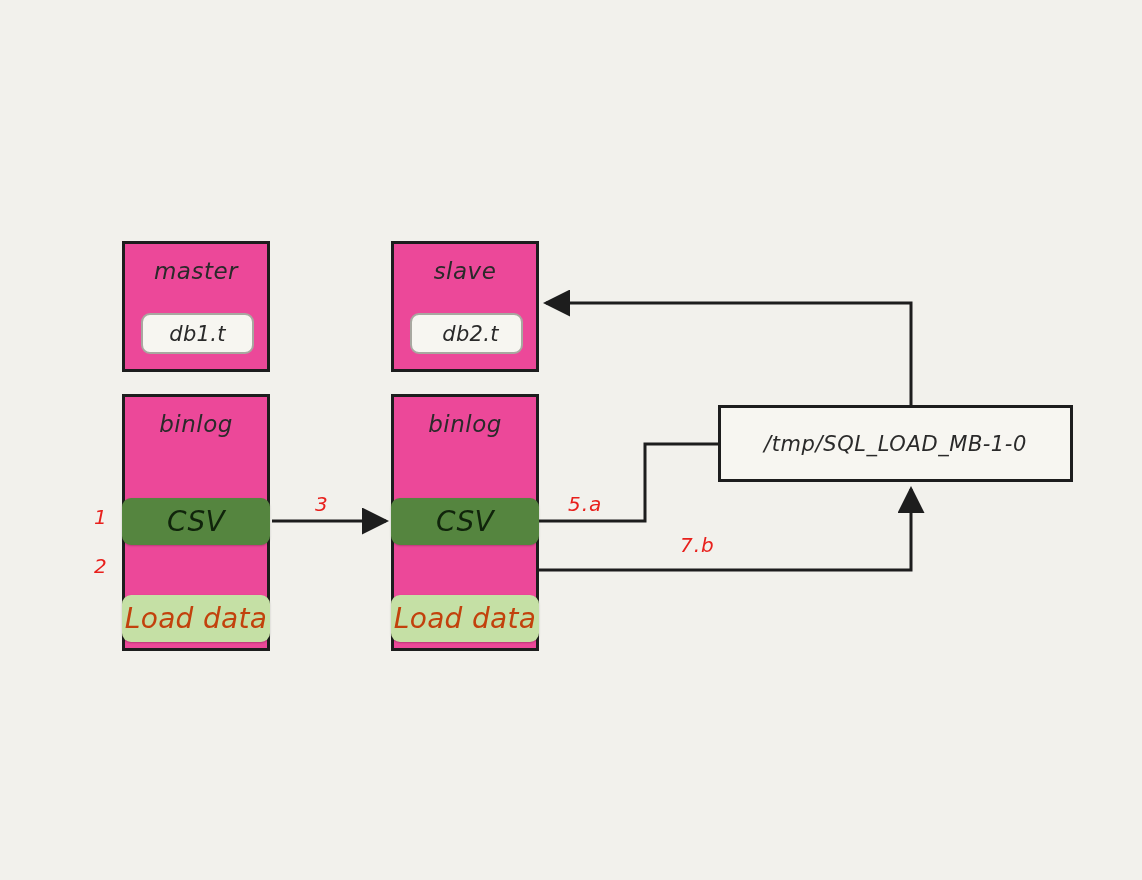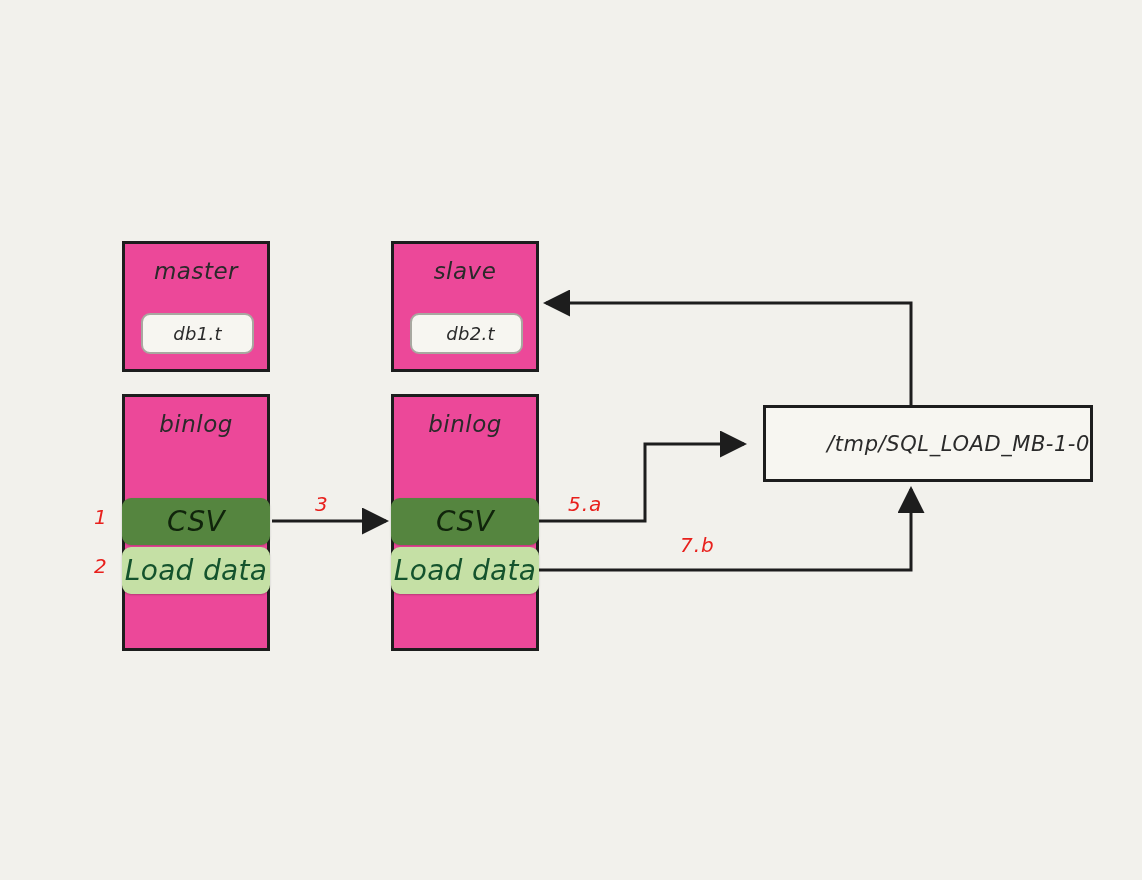--- a/index.html
+++ b/index.html
@@ -47,21 +47,21 @@
   }
   .db-pill {
     position: absolute;
     box-sizing: border-box;
     background: #f7f6f1;
     border: 2px solid #a8a8a0;
     border-radius: 9px;
     display: flex;
     align-items: center;
     justify-content: center;
-    font-size: 18px;
+    font-size: 21px;
     font-style: italic;
     color: #2a2a2a;
     letter-spacing: 0.3px;
   }
   .event-pill {
     position: absolute;
     box-sizing: border-box;
     border-radius: 9px;
     display: flex;
     align-items: center;
@@ -70,21 +70,22 @@
     font-style: italic;
     letter-spacing: 0.3px;
     box-shadow: 0 1px 2px rgba(0,0,0,0.22);
   }
   .event-csv {
     background: #55853f;
     color: #10240b;
   }
   .event-load {
     background: #c5e0a5;
-    color: #14532d;
+    color: #c2410c;
+    margin-top: 48px;
   }
   .file-box {
     position: absolute;
     box-sizing: border-box;
     background: #f7f6f1;
     border: 3px solid #1d1d1d;
     display: flex;
     align-items: center;
     justify-content: center;
     font-size: 21px;
@@ -151,21 +152,21 @@
   <div class="node container-box" style="left:391px; top:394px; width:148px; height:257px;">
     <div class="container-title">binlog</div>
   </div>
   <div class="event-pill event-csv" style="left:391px; top:498px; width:148px; height:47px;">
     <span>CSV</span>
   </div>
   <div class="event-pill event-load" style="left:391px; top:547px; width:148px; height:47px;">
     <span>Load data</span>
   </div>
 
-  <div class="file-box" style="left:763px; top:405px; width:330px; height:77px;justify-content:flex-end;">
+  <div class="file-box" style="left:718px; top:405px; width:355px; height:77px;">
     <span>/tmp/SQL_LOAD_MB-1-0</span>
   </div>
 
   <div class="step-label" style="left:94px; top:505px;"><span>1</span></div>
   <div class="step-label" style="left:94px; top:554px;"><span>2</span></div>
   <div class="step-label" style="left:315px; top:492px;"><span>3</span></div>
   <div class="step-label" style="left:568px; top:492px;"><span>5.a</span></div>
   <div class="step-label" style="left:680px; top:533px;"><span>7.b</span></div>
 
 </div>

